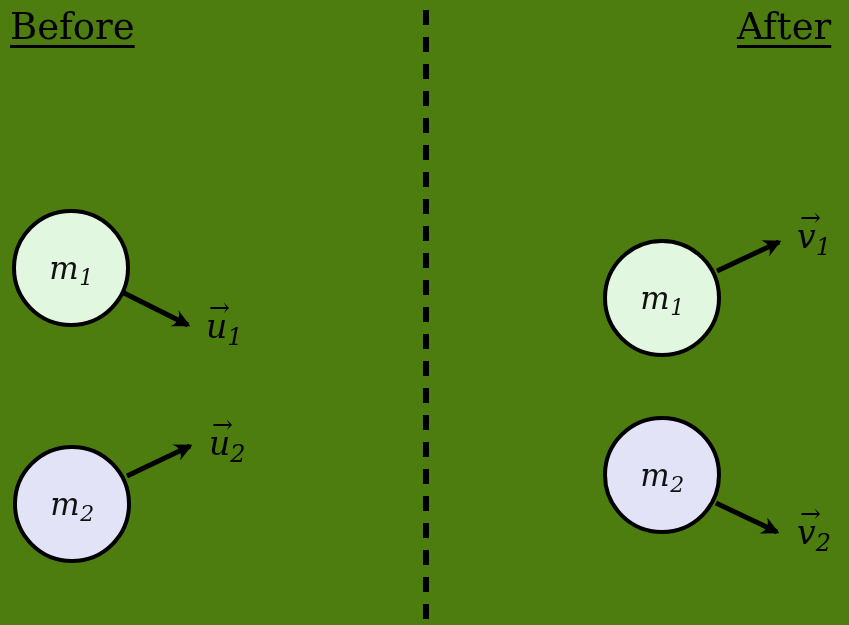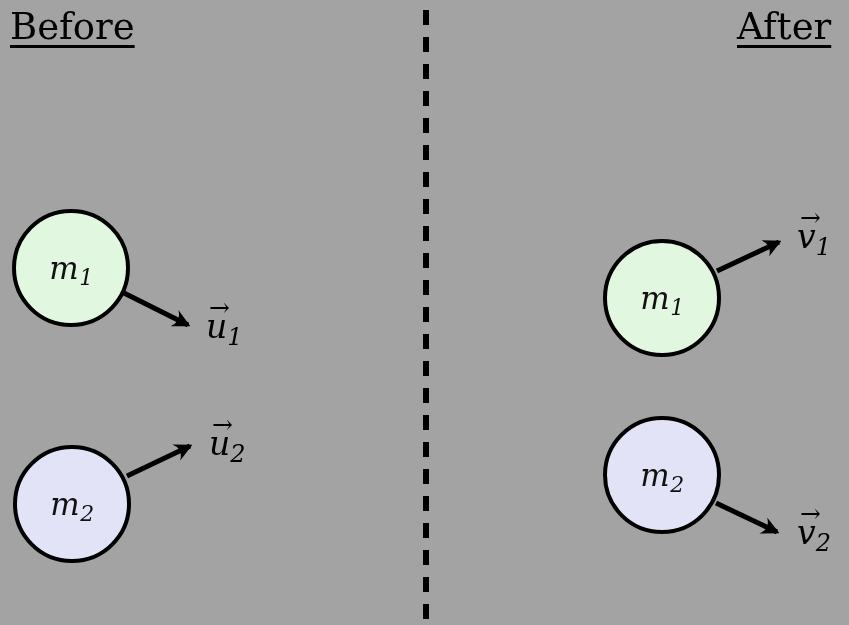--- a/index.html
+++ b/index.html
@@ -4,21 +4,21 @@
 <style>
   html, body { margin: 0; padding: 0; }
   body {
     font-family: "DejaVu Serif", "Liberation Serif", serif;
     background: #ffffff;
   }
   .canvas {
     position: relative;
     width: 849px;
     height: 625px;
-    background: #a3a3a3;
+    background: #4d7c0f;
     overflow: hidden;
   }
   .heading {
     position: absolute;
     font-size: 37px;
     color: #000000;
     text-decoration: underline;
     text-decoration-thickness: 3px;
     text-underline-offset: 6px;
     line-height: 1;

